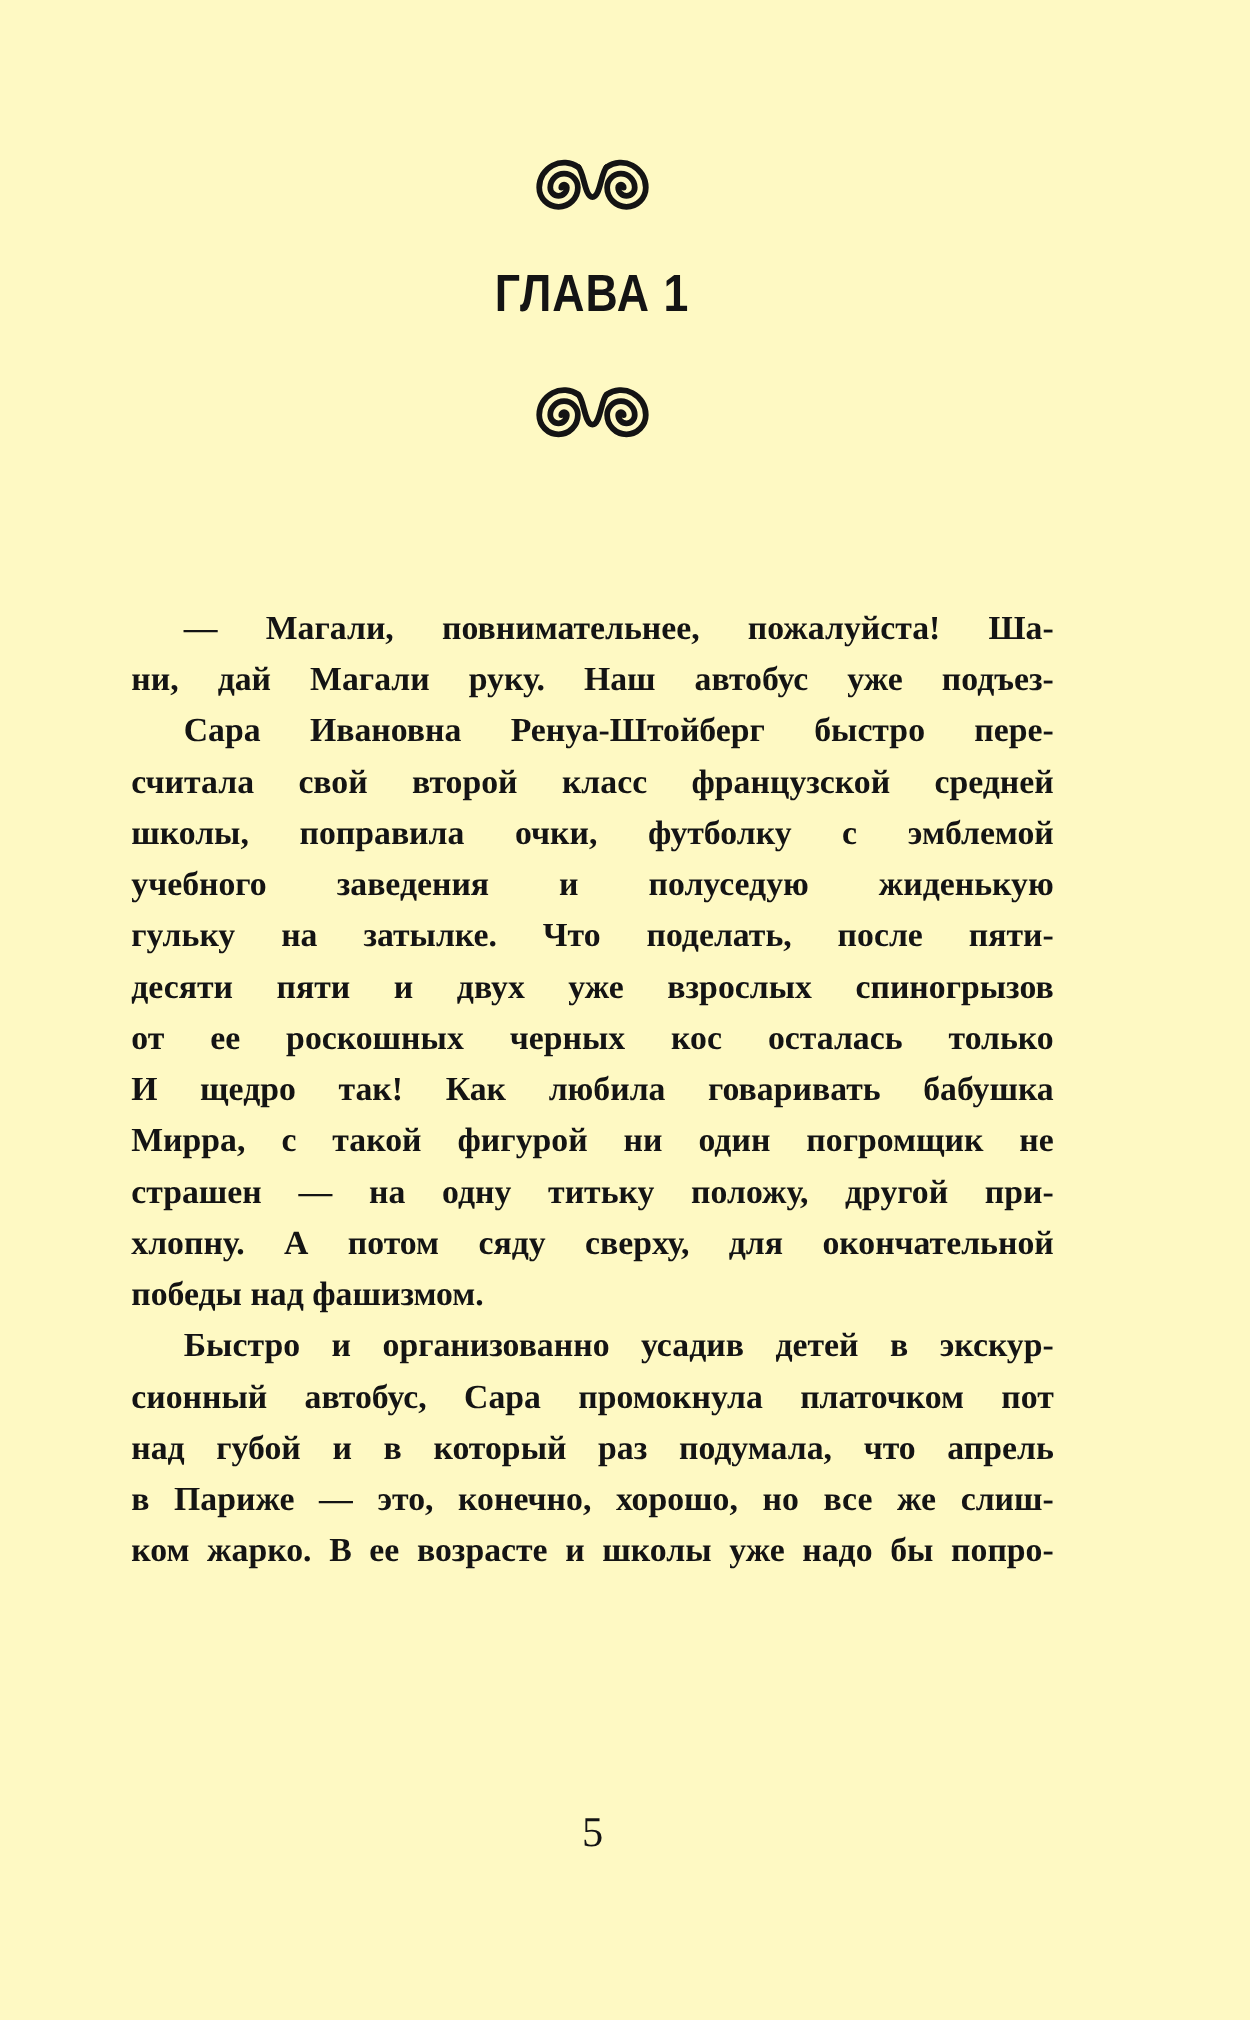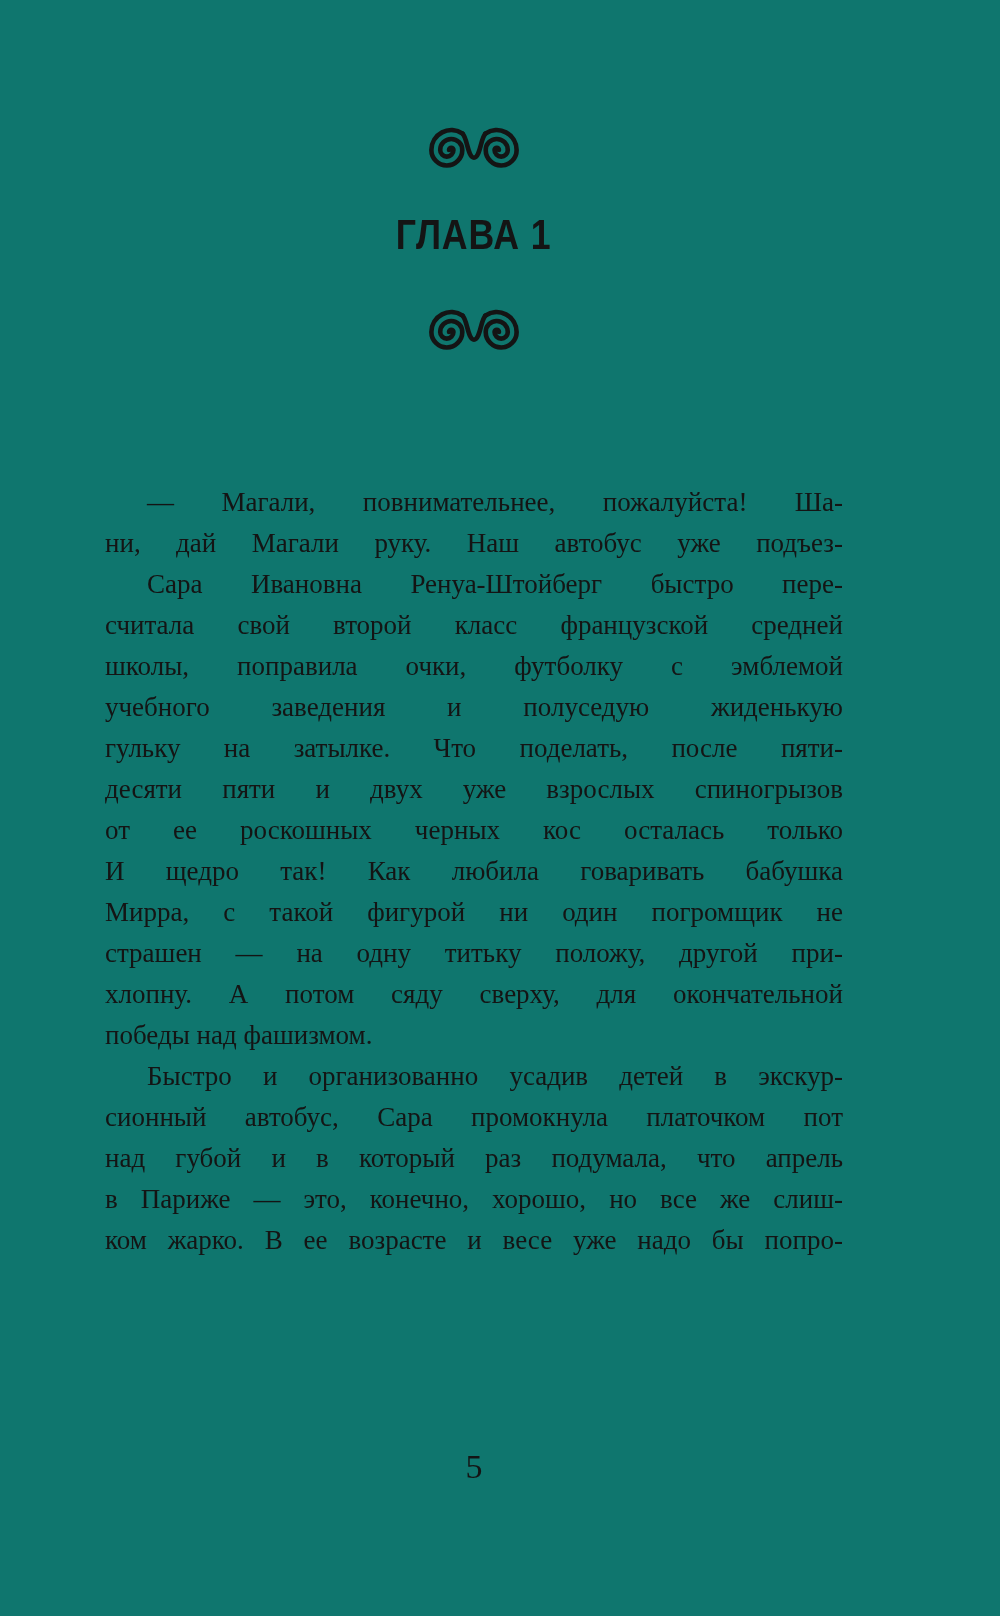--- a/index.html
+++ b/index.html
@@ -7,21 +7,21 @@
     width: 1000px;
     height: 1616px;
     background: #ffffff;
     position: relative;
     font-family: "Liberation Serif", serif;
     color: #141414;
   }
   .page {
     position: absolute;
     inset: 0;
-    background: #0f766e;
+    background: #fef9c3;
   }
   .content-col {
     position: absolute;
     left: 105px;
     width: 738px;
   }
   .ornament {
     display: flex;
     justify-content: center;
   }
@@ -42,21 +42,21 @@
     transform: scaleX(0.85);
     transform-origin: center;
     letter-spacing: 1px;
   }
   .body-text {
     top: 482px;
     font-size: 27px;
     line-height: 41px;
     color: #141414;
   }
-  .para { margin: 0; }
+  .para { margin: 0; font-weight: bold; }
   .line {
     text-align: justify;
     text-align-last: justify;
     height: 41px;
     white-space: nowrap;
   }
   .line.endline {
     text-align: left;
     text-align-last: left;
   }
@@ -121,20 +121,20 @@
       <div class="line">страшен — на одну титьку положу, другой при-</div>
       <div class="line">хлопну. А потом сяду сверху, для окончательной</div>
       <div class="line endline">победы над фашизмом.</div>
     </div>
 
     <div class="para">
       <div class="line indent">Быстро и организованно усадив детей в экскур-</div>
       <div class="line">сионный автобус, Сара промокнула платочком пот</div>
       <div class="line">над губой и в который раз подумала, что апрель</div>
       <div class="line">в Париже — это, конечно, хорошо, но все же слиш-</div>
-      <div class="line">ком жарко. В ее возрасте и весе уже надо бы попро-</div>
+      <div class="line">ком жарко. В ее возрасте и школы уже надо бы попро-</div>
     </div>
 
   </main>
 
   <div class="content-col page-number">5</div>
 
 </div>
 
 </body></html>

